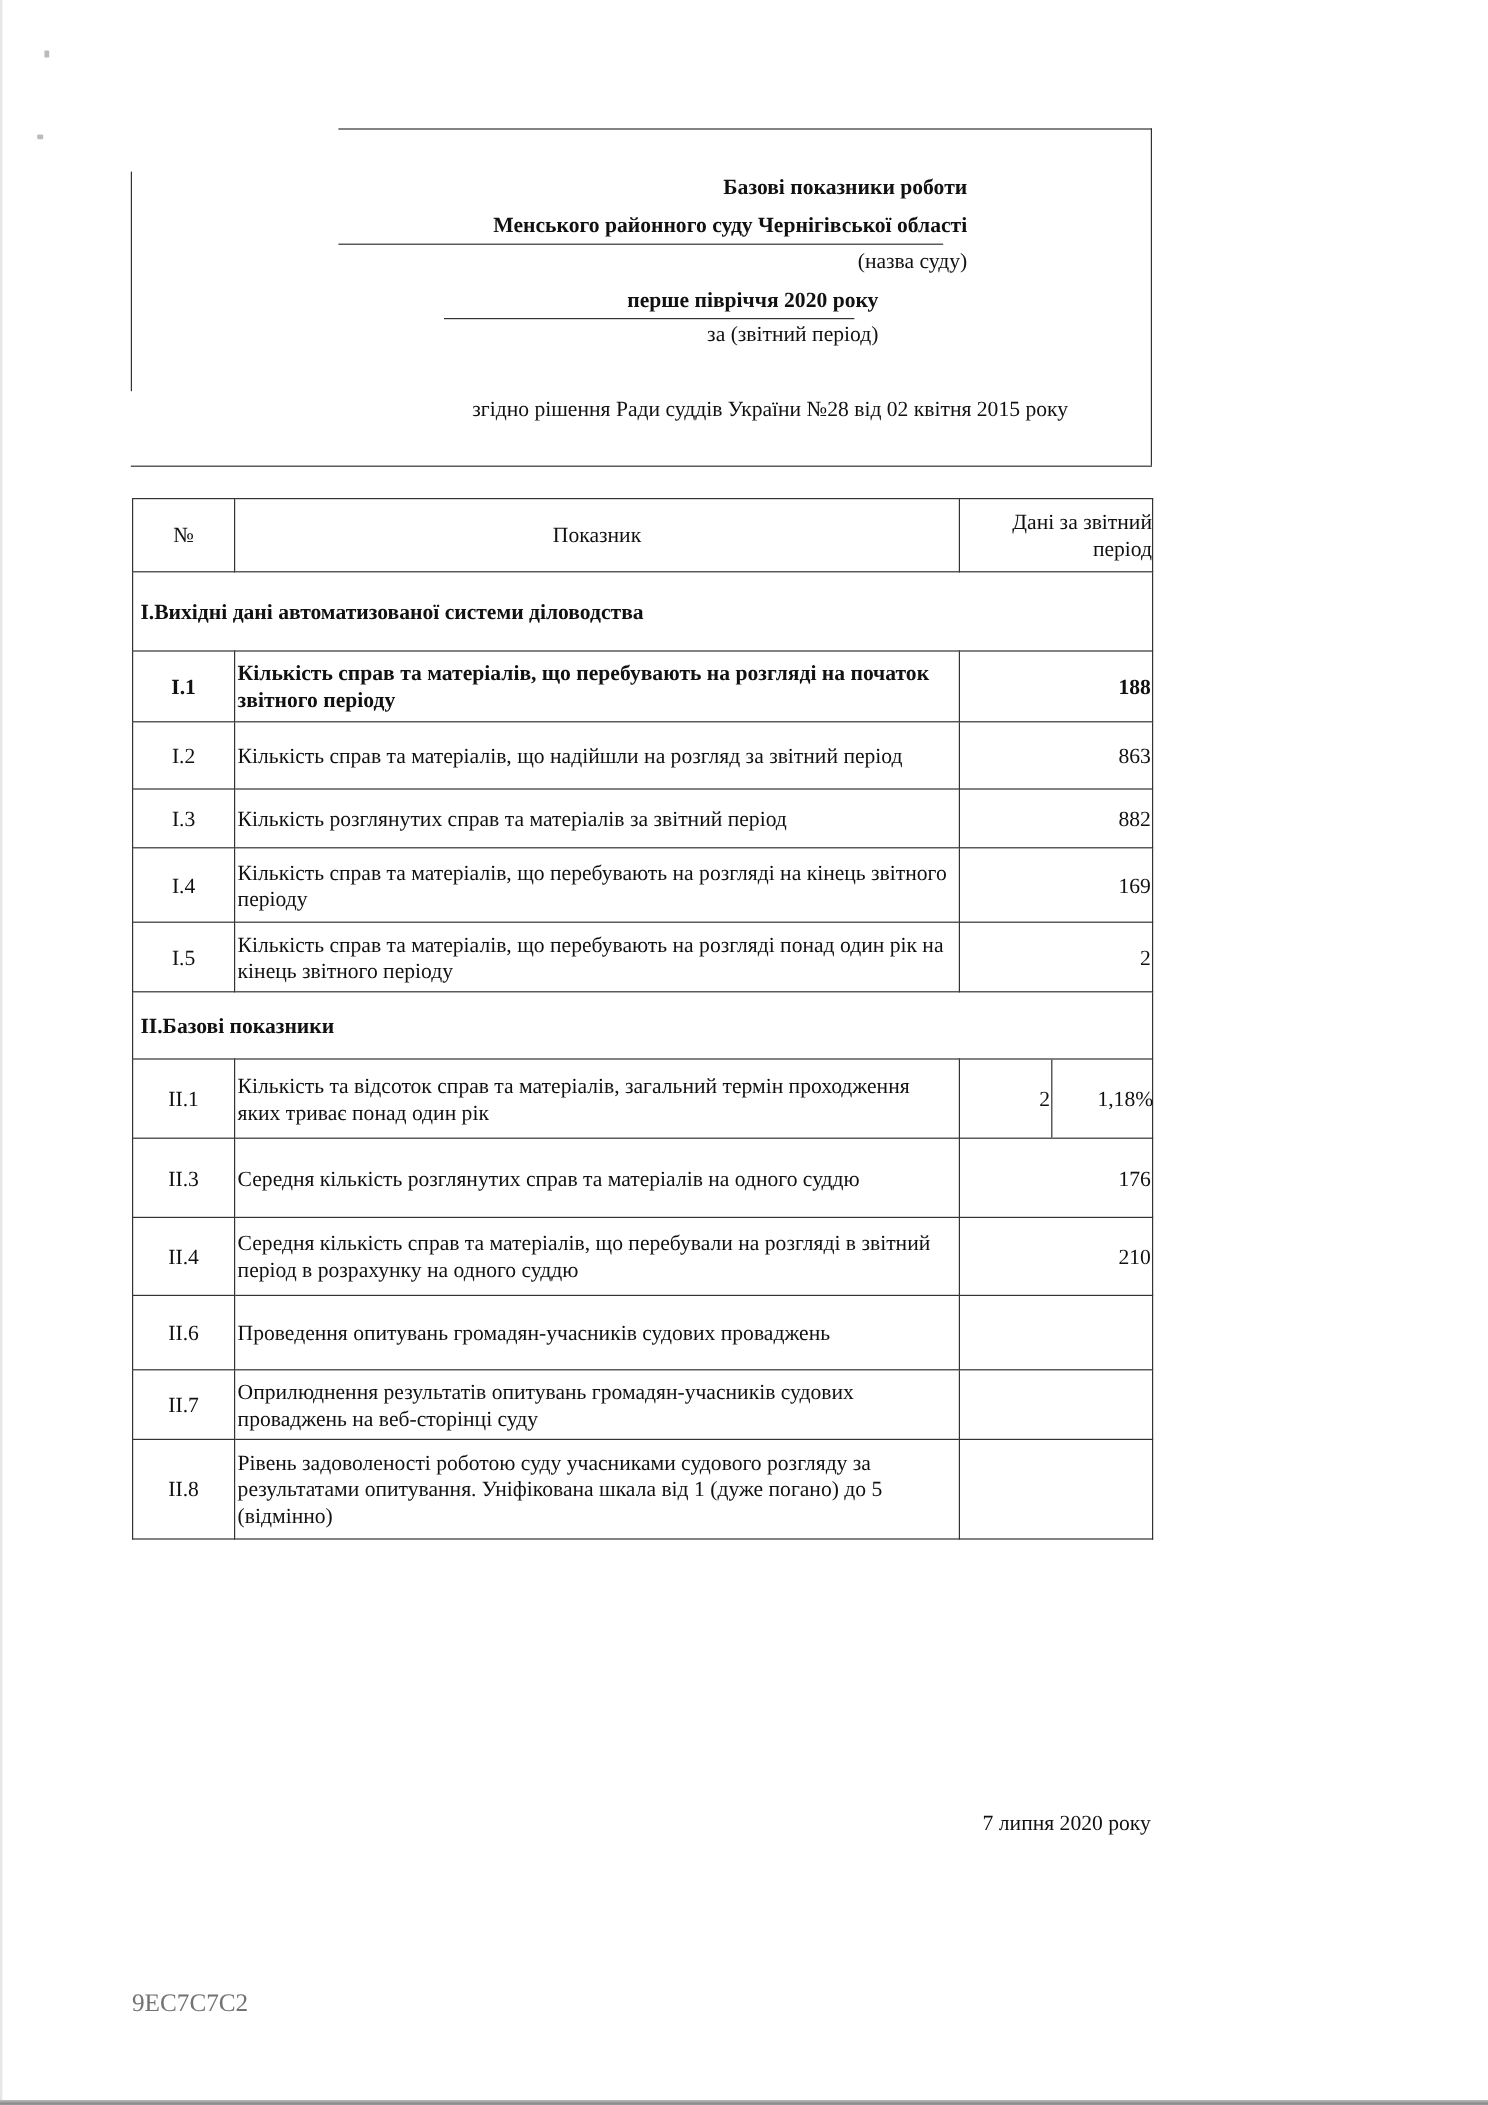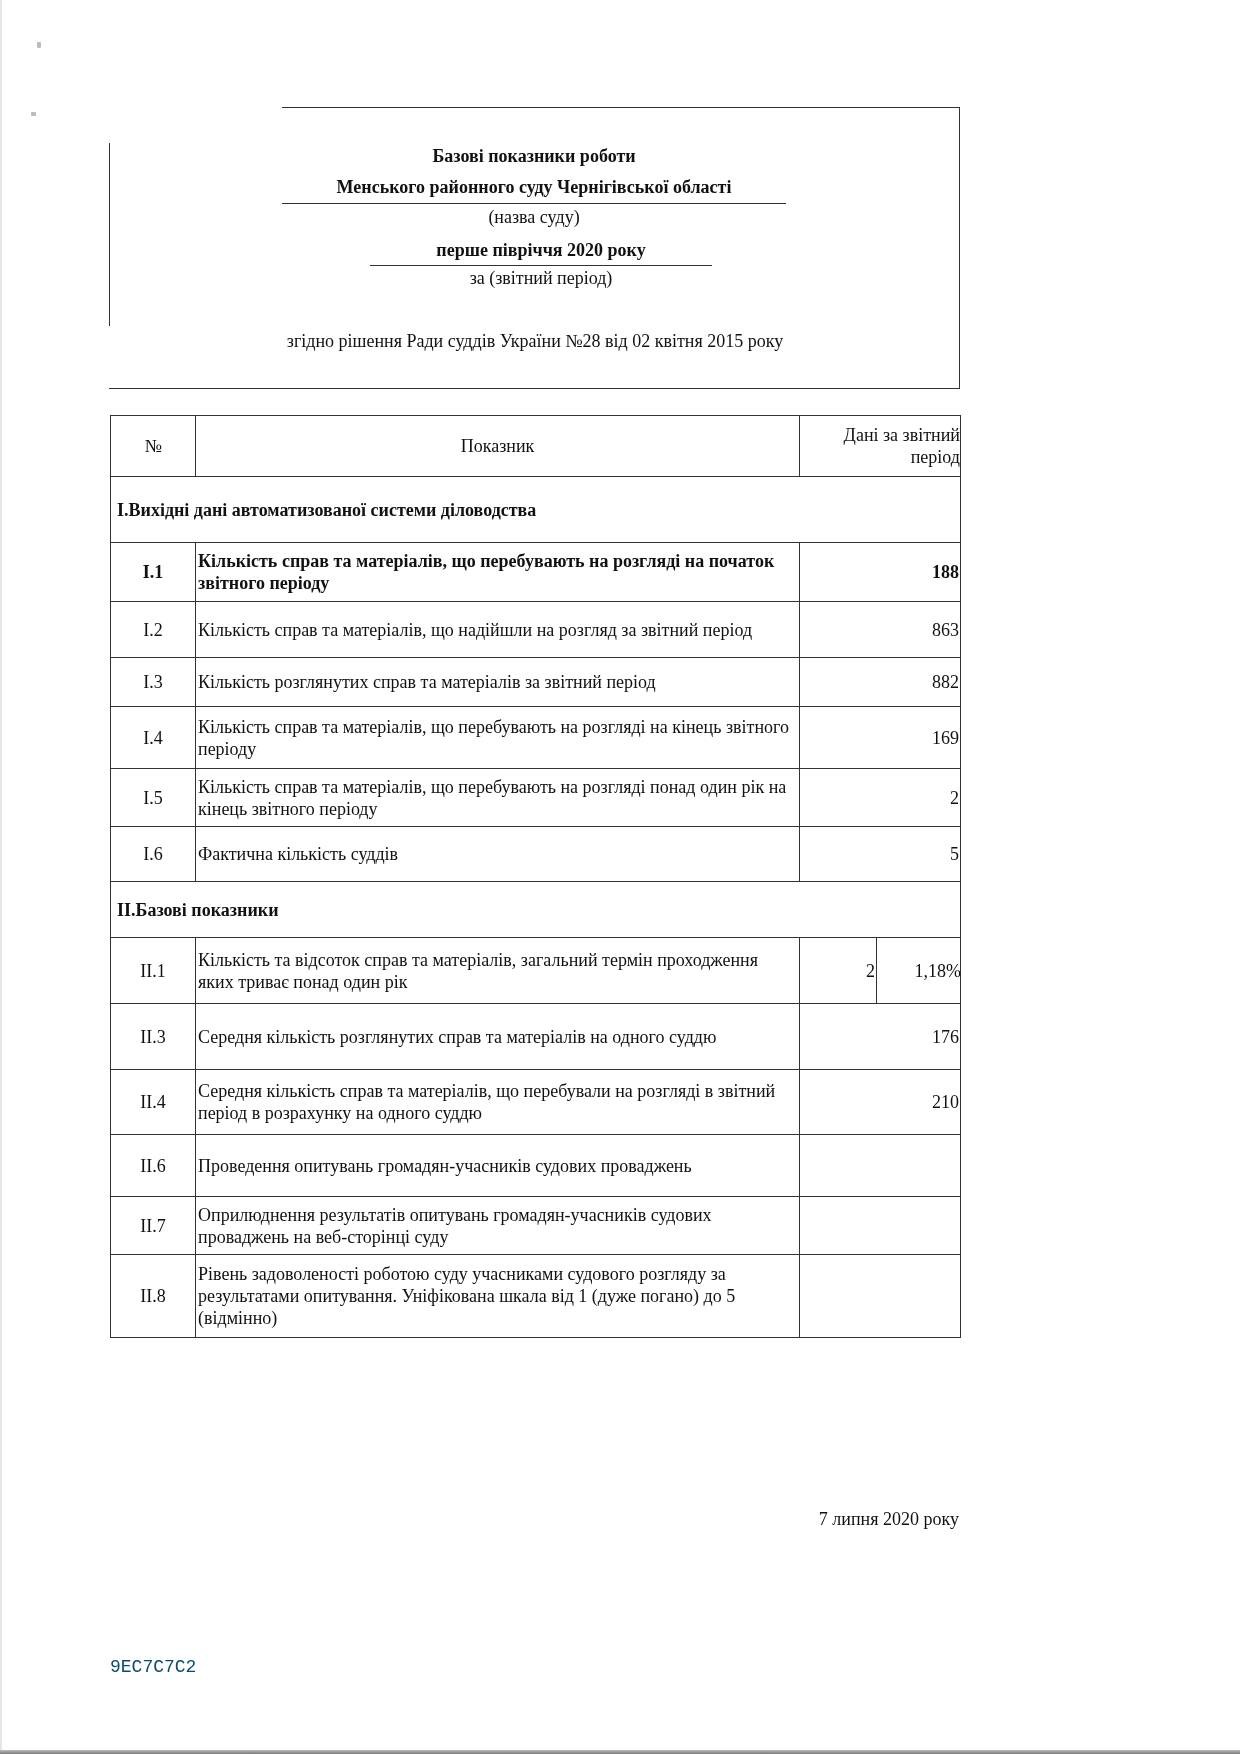--- a/index.html
+++ b/index.html
@@ -1,37 +1,37 @@
 <!DOCTYPE html>
 <html><head>
 <meta charset="utf-8">
 <style>
   html, body { margin: 0; padding: 0; background: #ffffff; }
   body { width: 1240px; height: 1754px; position: relative; overflow: hidden; font-family: "Liberation Serif", "DejaVu Serif", serif; color: #111; }
   .abs { position: absolute; }
   .hline { position: absolute; height: 0; border-top: 1.3px solid #333; }
   .vline { position: absolute; width: 0; border-left: 1.3px solid #333; }
-  .ctr { text-align: center; }
+  .ctr { text-align: right; margin-left: 20px; }
   .title-bold { font-weight: bold; font-size: 18px; }
   .title-norm { font-size: 18px; }
 
   #report-table { position: absolute; left: 110px; top: 415px; width: 850px; border-collapse: collapse; table-layout: fixed; font-size: 18px; }
   #report-table td { border: 1.3px solid #333; padding: 0; vertical-align: middle; line-height: 22px; }
   #report-table td.num { text-align: center; width: 85px; }
   #report-table td.text { text-align: left; padding-left: 2px; padding-right: 2px; }
   #report-table td.val { text-align: right; width: 161px; padding-right: 1px; }
   #report-table td.sec { font-weight: bold; padding-left: 6px; }
   #report-table td.hdr-val { text-align: right; }
   .split { display: flex; height: 100%; }
   .split > div { flex: none; text-align: right; }
   .split .a { width: 75px; border-right: 1.3px solid #333; padding-right: 1px; display: flex; align-items: center; justify-content: flex-end; }
   .split .b { width: 84px; padding-right: 1px; display: flex; align-items: center; justify-content: flex-end; }
 
   .speck { position: absolute; width: 4px; height: 6px; background: #bbb; border-radius: 1px; }
-  .doc-code { position: absolute; left: 110px; top: 1657px; font-family: Liberation Mono, monospace; font-size: 18px; color: #0c4a6e; }
+  .doc-code { position: absolute; left: 110px; top: 1657px; font-family: Liberation Serif, serif; font-size: 21px; color: #737373; }
   .scan-edge { position: absolute; left: 0; top: 1750px; width: 1240px; height: 4px; background: linear-gradient(#bdbdbd, #7a7a7a); }
   .left-edge { position: absolute; left: 0; top: 0; width: 2px; height: 1754px; background: #e6e6e6; }
 </style>
 </head>
 <body>
 
 <div class="left-edge"></div>
 <div class="speck" style="left:37px; top:42px;"></div>
 <div class="speck" style="left:31px; top:112px; width:5px; height:4px;"></div>
 
@@ -82,25 +82,20 @@
   <tr style="height:62px;">
     <td class="num">І.4</td>
     <td class="text">Кількість справ та матеріалів, що перебувають на розгляді на кінець звітного періоду</td>
     <td class="val">169</td>
   </tr>
   <tr style="height:58px;">
     <td class="num">І.5</td>
     <td class="text">Кількість справ та матеріалів, що перебувають на розгляді понад один рік на кінець звітного періоду</td>
     <td class="val">2</td>
   </tr>
-  <tr style="height:55px;">
-    <td class="num">І.6</td>
-    <td class="text">Фактична кількість суддів</td>
-    <td class="val">5</td>
-  </tr>
   <tr style="height:56px;">
     <td colspan="3" class="sec">ІІ.Базові показники</td>
   </tr>
   <tr style="height:65px;">
     <td class="num">ІІ.1</td>
     <td class="text">Кількість та відсоток справ та матеріалів, загальний термін проходження яких триває понад один рік</td>
     <td style="height:65px;">
       <div class="split">
         <div class="a">2</div>
         <div class="b">1,18%</div>

